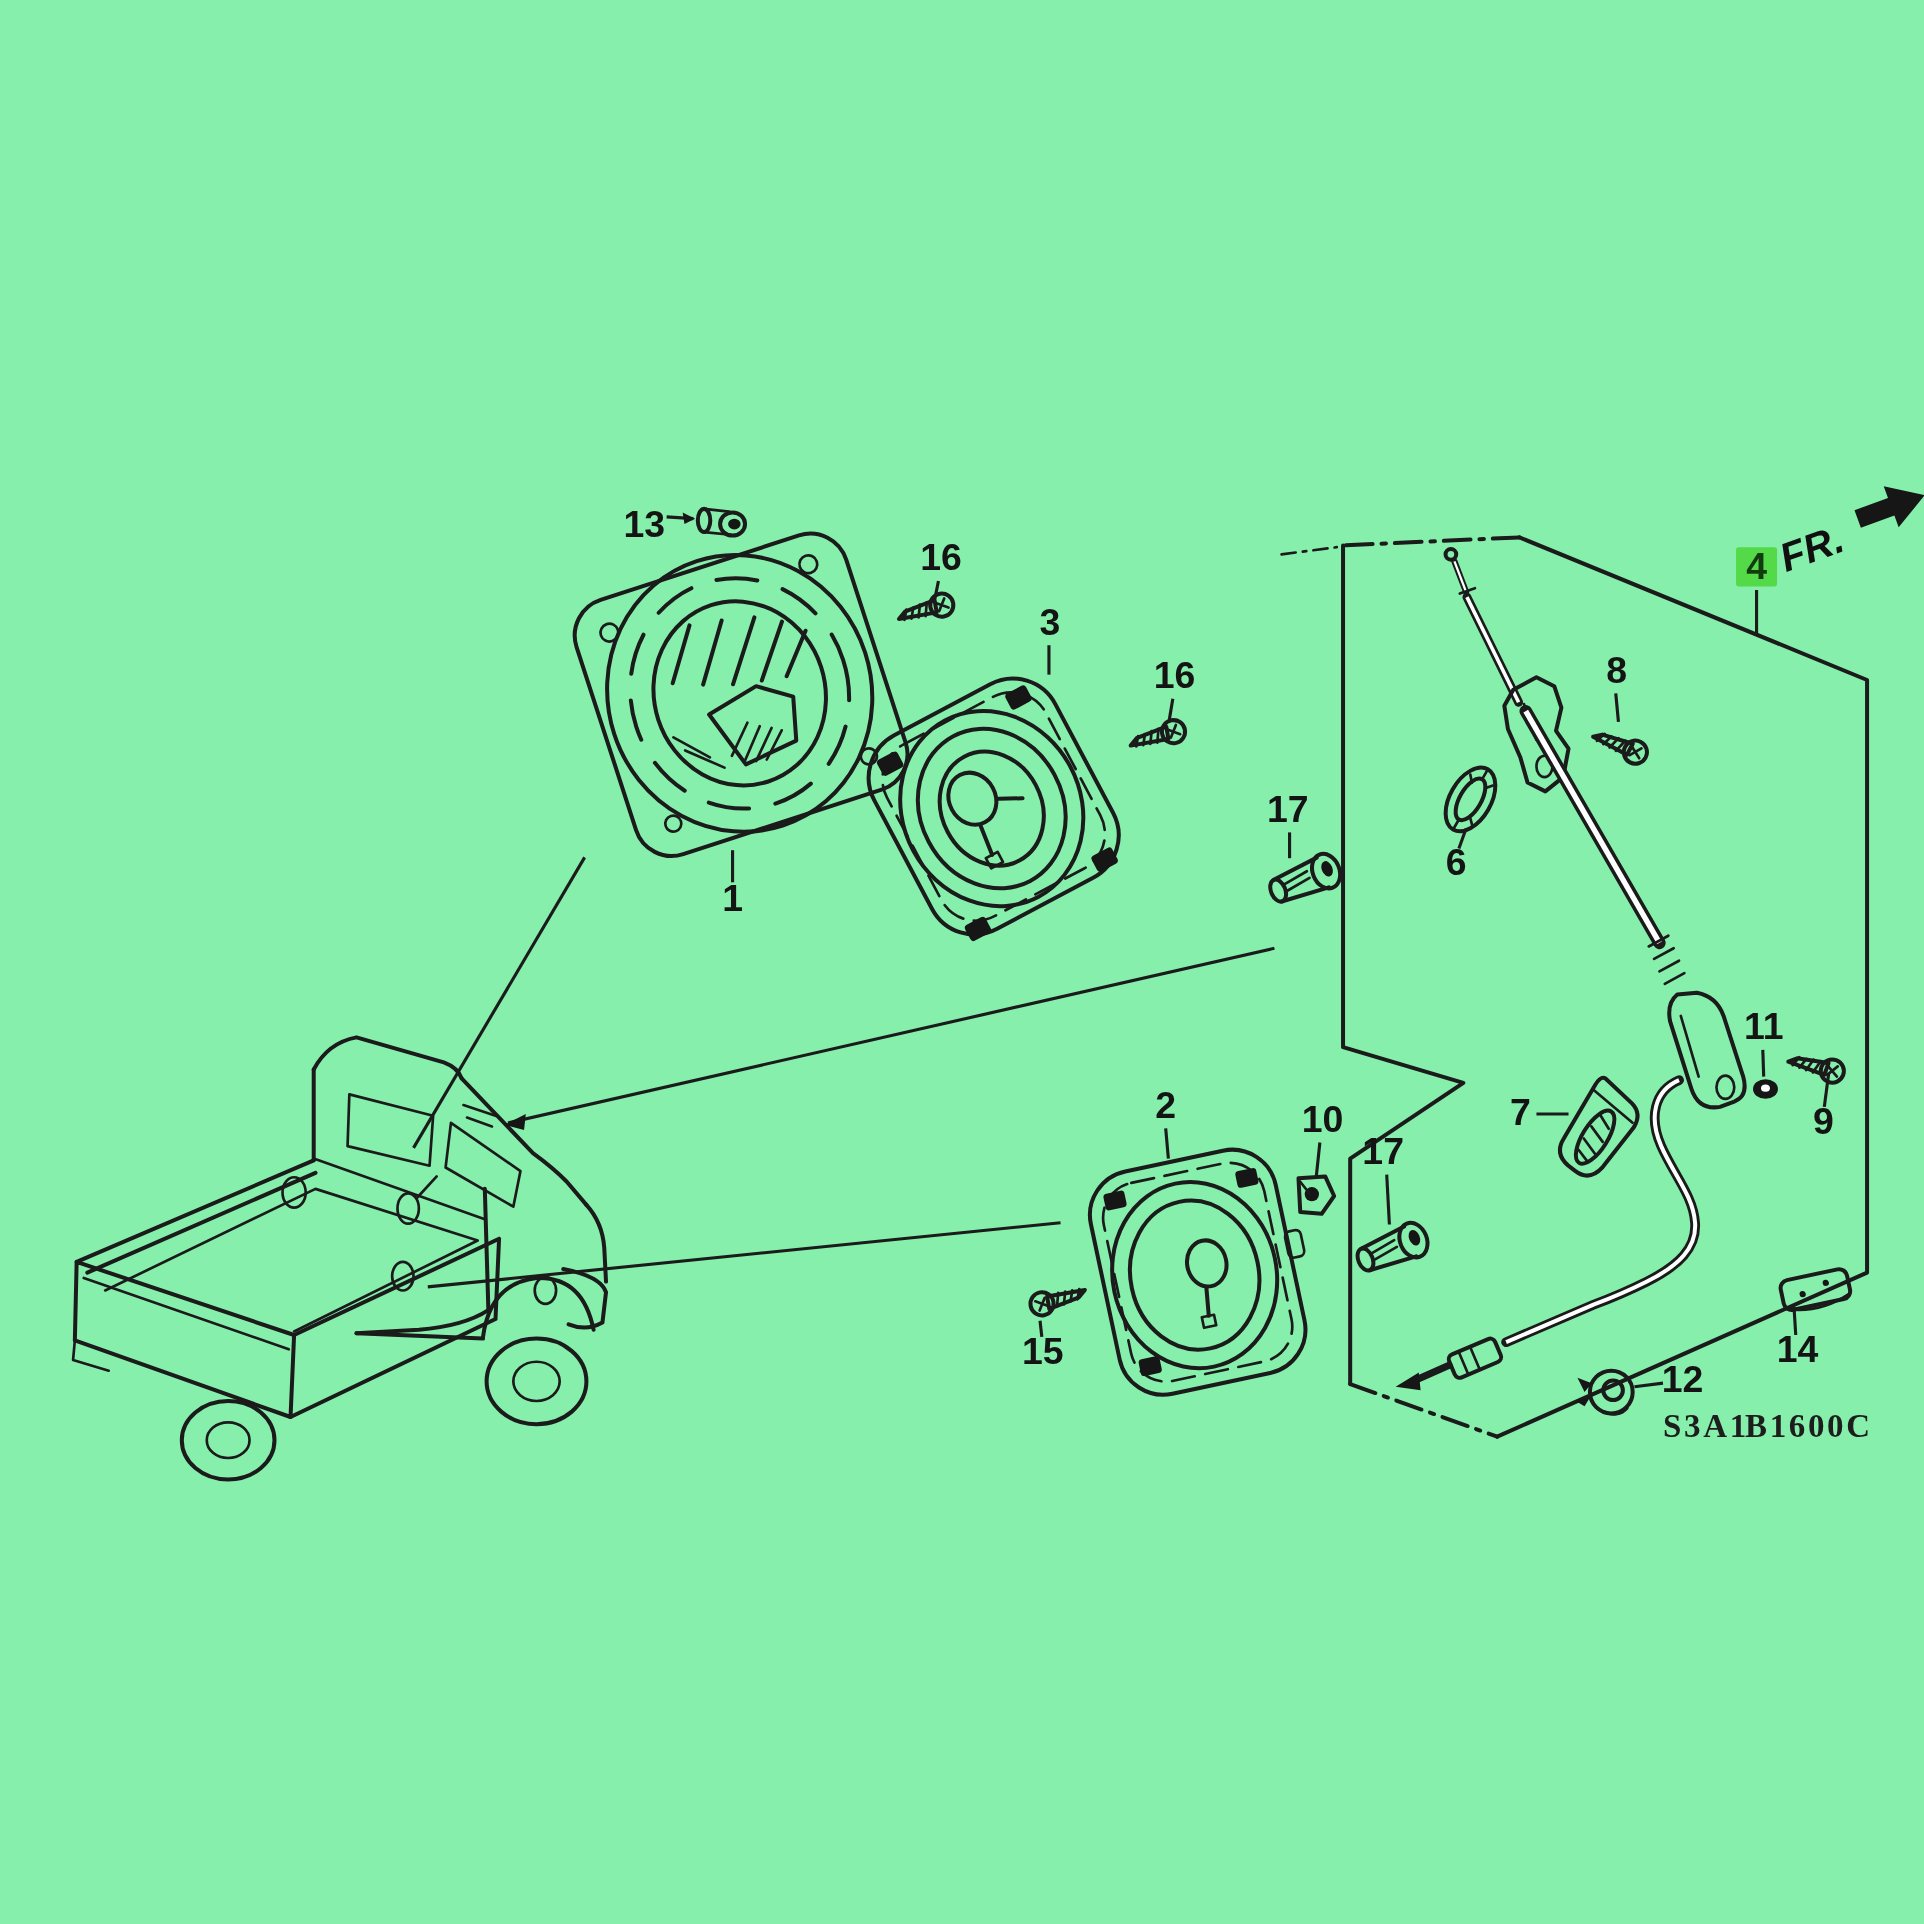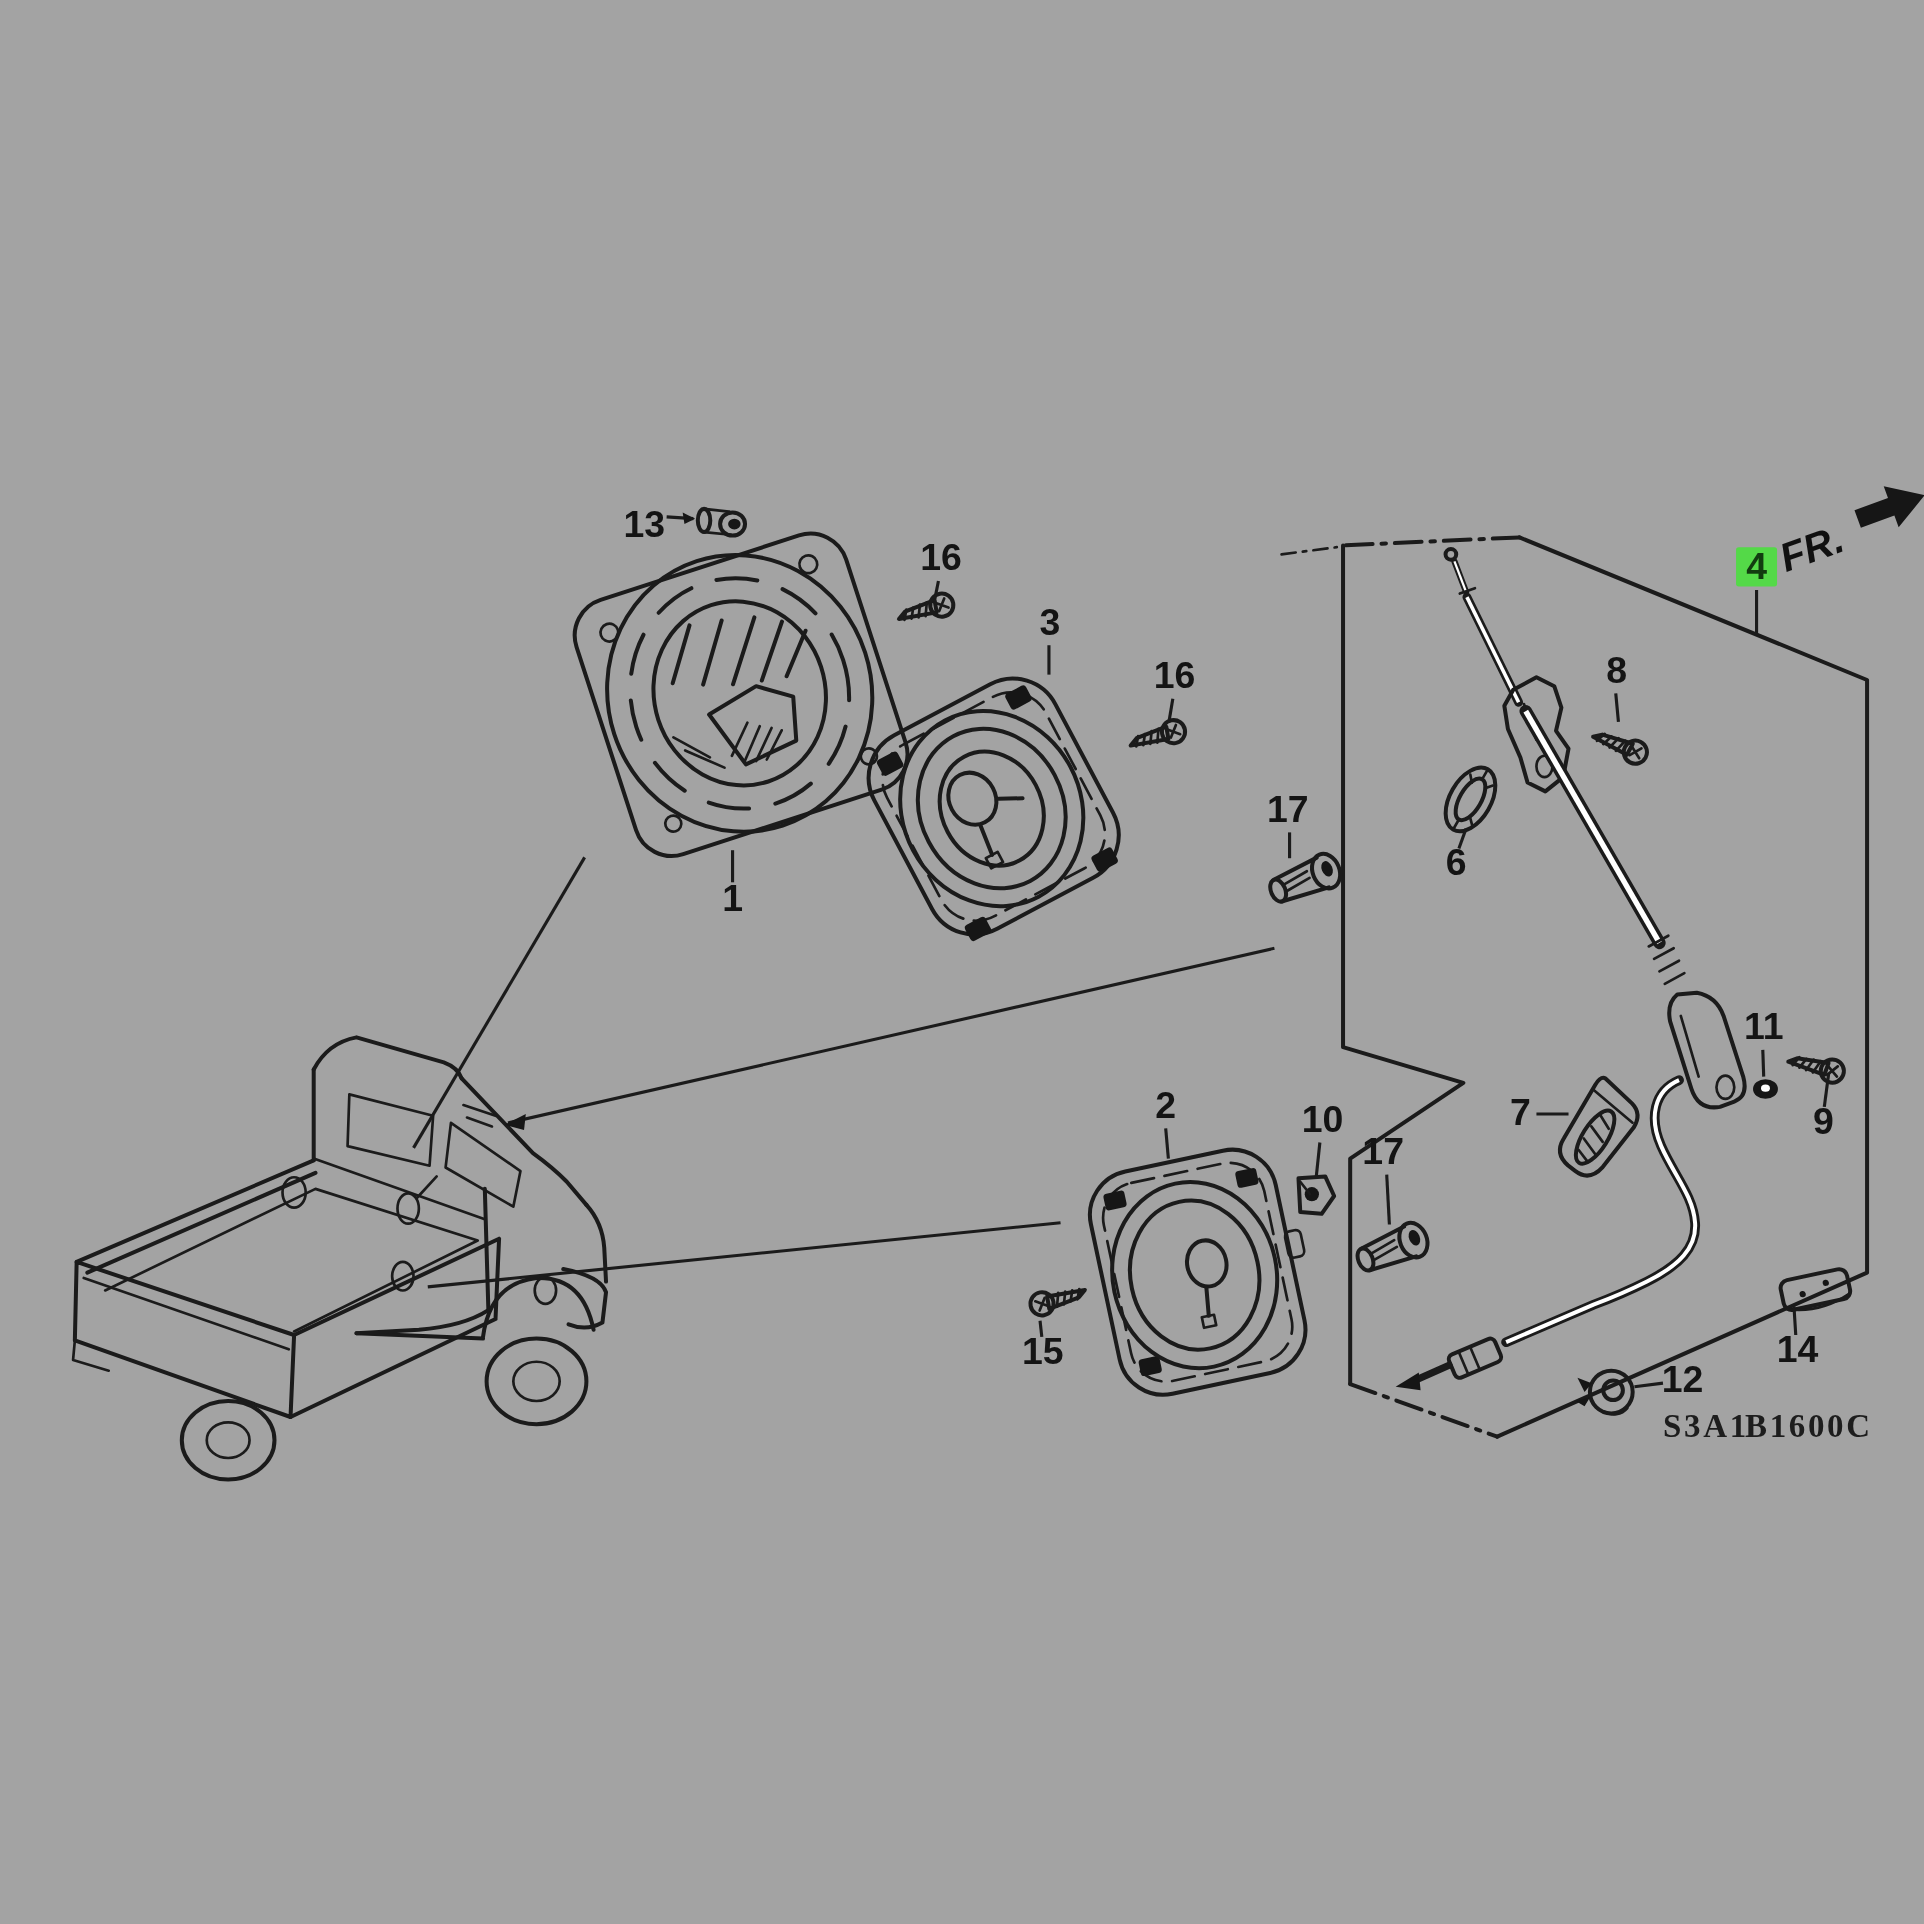--- a/index.html
+++ b/index.html
@@ -1,16 +1,16 @@
 <!DOCTYPE html>
 <html style="font-size:14.3px"><head>
 <meta charset="utf-8">
 <style>
   html,body{margin:0;padding:0;background:#ffffff;}
-  .stage{position:relative;width:1925px;height:1925px;background:#a3a3a3;overflow:hidden;
+  .stage{position:relative;width:1925px;height:1925px;background:#86efac;overflow:hidden;
          font-family:"Liberation Sans",sans-serif;}
   svg{position:absolute;inset:0;}
   .art{stroke:#1b1b1b;fill:none;stroke-width:4.5;stroke-linecap:round;stroke-linejoin:round;}
   .thin{stroke-width:3;}
   .lead{stroke:#1b1b1b;stroke-width:3.5;fill:none;}
   .fillb{fill:#161616;stroke:none;}
   .plabel{font-family:"Liberation Sans",sans-serif;font-size:42px;font-weight:700;fill:#141414;}
   .code{font-family:"Liberation Serif",serif;font-size:37px;font-weight:700;fill:#1d1d1d;letter-spacing:3px;}
   .frtxt{font-family:"Liberation Sans",sans-serif;font-size:45px;font-weight:800;fill:#101010;font-style:italic;}
   .hl4{font-family:"Liberation Sans",sans-serif;font-size:42px;font-weight:700;fill:#123c10;}

